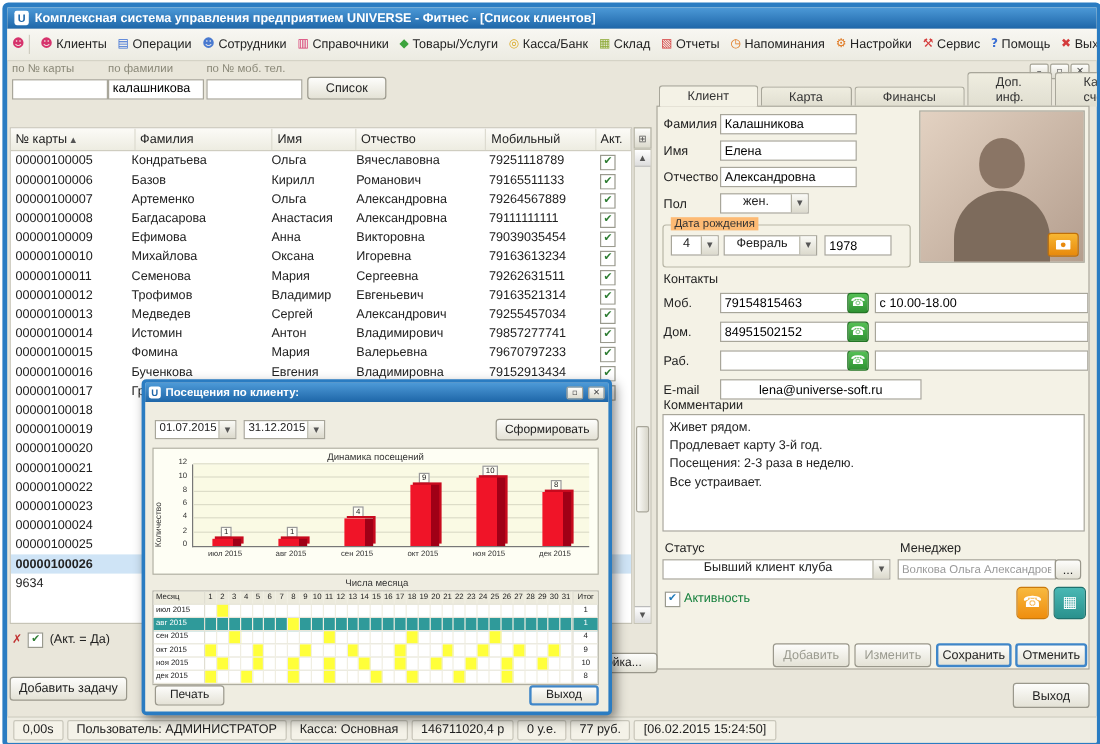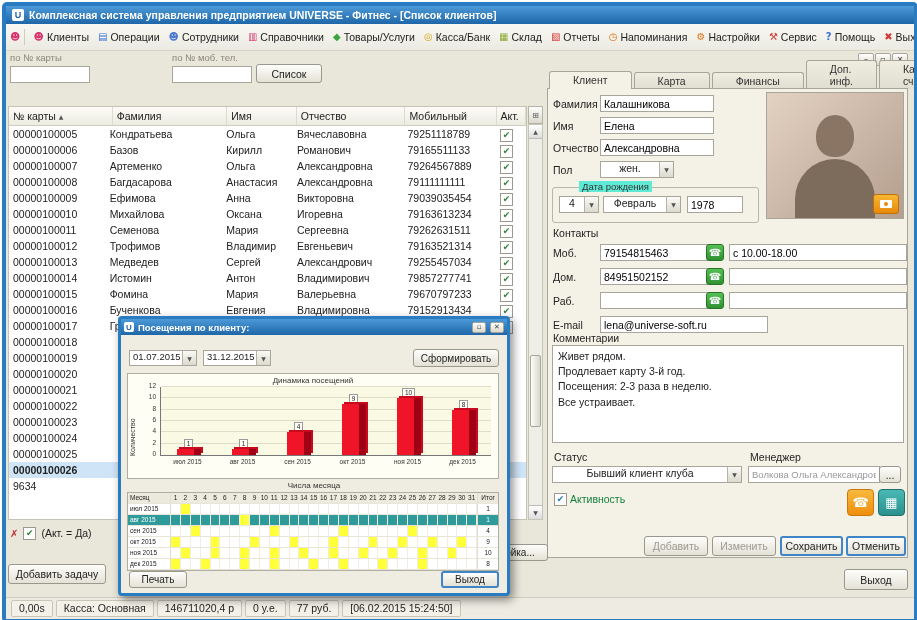--- a/index.html
+++ b/index.html
@@ -54,21 +54,21 @@
   .right-panel{position:absolute;left:541px;top:44px;width:363px;height:545px;}
   .mdi{position:absolute;top:3px;right:2px;display:flex;gap:1px;}
   .wbtn{width:16px;height:13px;font-size:8px;display:inline-flex;align-items:center;justify-content:center;background:linear-gradient(#fefefc,#dcdacd);border:1px solid #a8a69a;border-radius:2px;color:#444;font-family:"DejaVu Sans",sans-serif;box-sizing:border-box;}
   .tabs{position:absolute;left:2px;top:20px;right:0;height:19px;display:flex;gap:2px;align-items:flex-end;}
   .tab{font-size:10.5px;padding:2px 23px;background:linear-gradient(#eeecdf,#deccc0 300%);background:linear-gradient(#efede0,#e0ded0);border:1px solid #a8a69a;border-bottom:none;border-radius:3px 3px 0 0;color:#333;}
   .tab.active{background:#f4f2e6;position:relative;z-index:2;padding-bottom:3px;}
   .tab-body{position:absolute;left:0;top:38px;width:361px;height:470px;background:#f4f2e6;border:1px solid #a8a69a;box-sizing:border-box;}
   .fl{position:absolute;font-size:10.5px;color:#222;}
   .abs{position:absolute;}
   .group{position:absolute;border:1px solid #b8b6a6;border-radius:3px;}
-  .group .legend{position:absolute;top:-7px;left:6px;background:#5eead4;padding:0 3px;font-size:9.5px;color:#333;margin-left:20px;}
+  .group .legend{position:absolute;top:-7px;left:6px;background:#fdba74;padding:0 3px;font-size:9.5px;color:#333;}
   .photo{position:absolute;left:218px;top:3px;width:138px;height:127px;border:1px solid #a8a69a;background:linear-gradient(135deg,#e3d2c2,#b49e8e);overflow:hidden;box-sizing:border-box;}
   .ph-head{position:absolute;left:49px;top:22px;width:38px;height:42px;border-radius:50% 50% 45% 45%;background:#8a7565;}
   .ph-body{position:absolute;left:28px;top:66px;width:80px;height:70px;border-radius:40px 40px 0 0;background:#7d6b5c;}
   .camera-btn{position:absolute;right:4px;bottom:4px;width:26px;height:20px;background:linear-gradient(#f7b733,#e8890c);border:1px solid #c07008;border-radius:3px;box-sizing:border-box;}
   .cam{position:absolute;left:6px;top:5px;width:12px;height:8px;background:#fff;border-radius:1px;}
   .cam::after{content:"";position:absolute;left:4px;top:2px;width:4px;height:4px;border-radius:50%;background:#e8890c;}
   .phone-btn{position:absolute;width:18px;height:17px;background:linear-gradient(#55c055,#2f9232);border:1px solid #247526;border-radius:3px;color:#fff;font-size:10px;display:flex;align-items:center;justify-content:center;font-family:"DejaVu Sans",sans-serif;box-sizing:border-box;}
   .comments-box{position:absolute;left:4px;top:256px;width:352px;height:98px;background:#fff;border:1px solid #a8a69a;font-size:10.5px;padding:3px 5px;white-space:pre-line;line-height:1.45;box-sizing:border-box;}
   .activity-lb{color:#15803d;font-size:10.5px;}
   .cbx.blue{color:#1f7ab8;}
@@ -183,20 +183,24 @@
           <span>Выход</span>
         </span>
       </div>
 
     <div class="left-panel">
 
       <div class="fg" style="left:2px;width:74px">
         <span class="flabel">по № карты</span>
         <input class="inp" value="" style="">
       </div>
+      <div class="fg" style="left:82px;width:78px">
+        <span class="flabel">по фамилии</span>
+        <input class="inp" value="калашникова" style="">
+      </div>
       <div class="fg" style="left:164px;width:78px">
         <span class="flabel">по № моб. тел.</span>
         <input class="inp" value="" style="">
       </div>
       <button class="btn list-btn">Список</button>
 
       <div class="grid">
         <div class="grid-head" id="grid-head">
             <div class="gcol" style="width: 106px;">
               <span>№ карты</span>
@@ -480,21 +484,21 @@
         <input class="inp abs" style="left: 52px; top: 179px; width: 100px;" value="84951502152">
         <span class="phone-btn" style="left:158px;top:179px">☎</span>
         <input class="inp abs" style="left: 181px; top: 179px; width: 170px;" value="">
 
         <span class="fl" style="left:5px;top:206px">Раб.</span>
         <input class="inp abs" style="left: 52px; top: 203px; width: 100px;" value="">
         <span class="phone-btn" style="left:158px;top:203px">☎</span>
         <input class="inp abs" style="left: 181px; top: 203px; width: 170px;" value="">
 
         <span class="fl" style="left:5px;top:230px">E-mail</span>
-        <input class="inp abs" style="left: 52px; top: 227px; width: 160px;" value="lena@universe-soft.ru">
+        <input class="inp abs" style="left: 52px; top: 227px; width: 160px; text-align: center;" value="lena@universe-soft.ru">
 
         <span class="fl" style="left:5px;top:243px">Комментарии</span>
         <div class="comments-box">Живет рядом.
 Продлевает карту 3-й год.
 Посещения: 2-3 раза в неделю.
 Все устраивает.</div>
 
         <span class="fl" style="left:6px;top:362px">Статус</span>
         <div class="combo abs" style="left:4px;top:377px;width:190px;height:17px">
           <span class="cval">Бывший клиент клуба</span>
@@ -514,20 +518,21 @@
         <button class="btn dim abs" style="left:164px;top:447px;width:64px;height:20px">Изменить</button>
         <button class="btn ring abs" style="left:232px;top:447px;width:63px;height:20px">Сохранить</button>
         <button class="btn ring abs" style="left:298px;top:447px;width:60px;height:20px">Отменить</button>
       </div>
 
       <button class="btn exit-bottom">Выход</button>
     </div>
 
     <div class="statusbar" id="statusbar">
         <span class="sb-cell">0,00s</span>
+        <span class="sb-cell">Пользователь: АДМИНИСТРАТОР</span>
         <span class="sb-cell">Касса: Основная</span>
         <span class="sb-cell">146711020,4 р</span>
         <span class="sb-cell">0 у.е.</span>
         <span class="sb-cell">77 руб.</span>
         <span class="sb-cell">[06.02.2015 15:24:50]</span>
         <span class="sb-fill"></span>
       </div>
 
     <div class="popup">
       <div class="popup-title">

